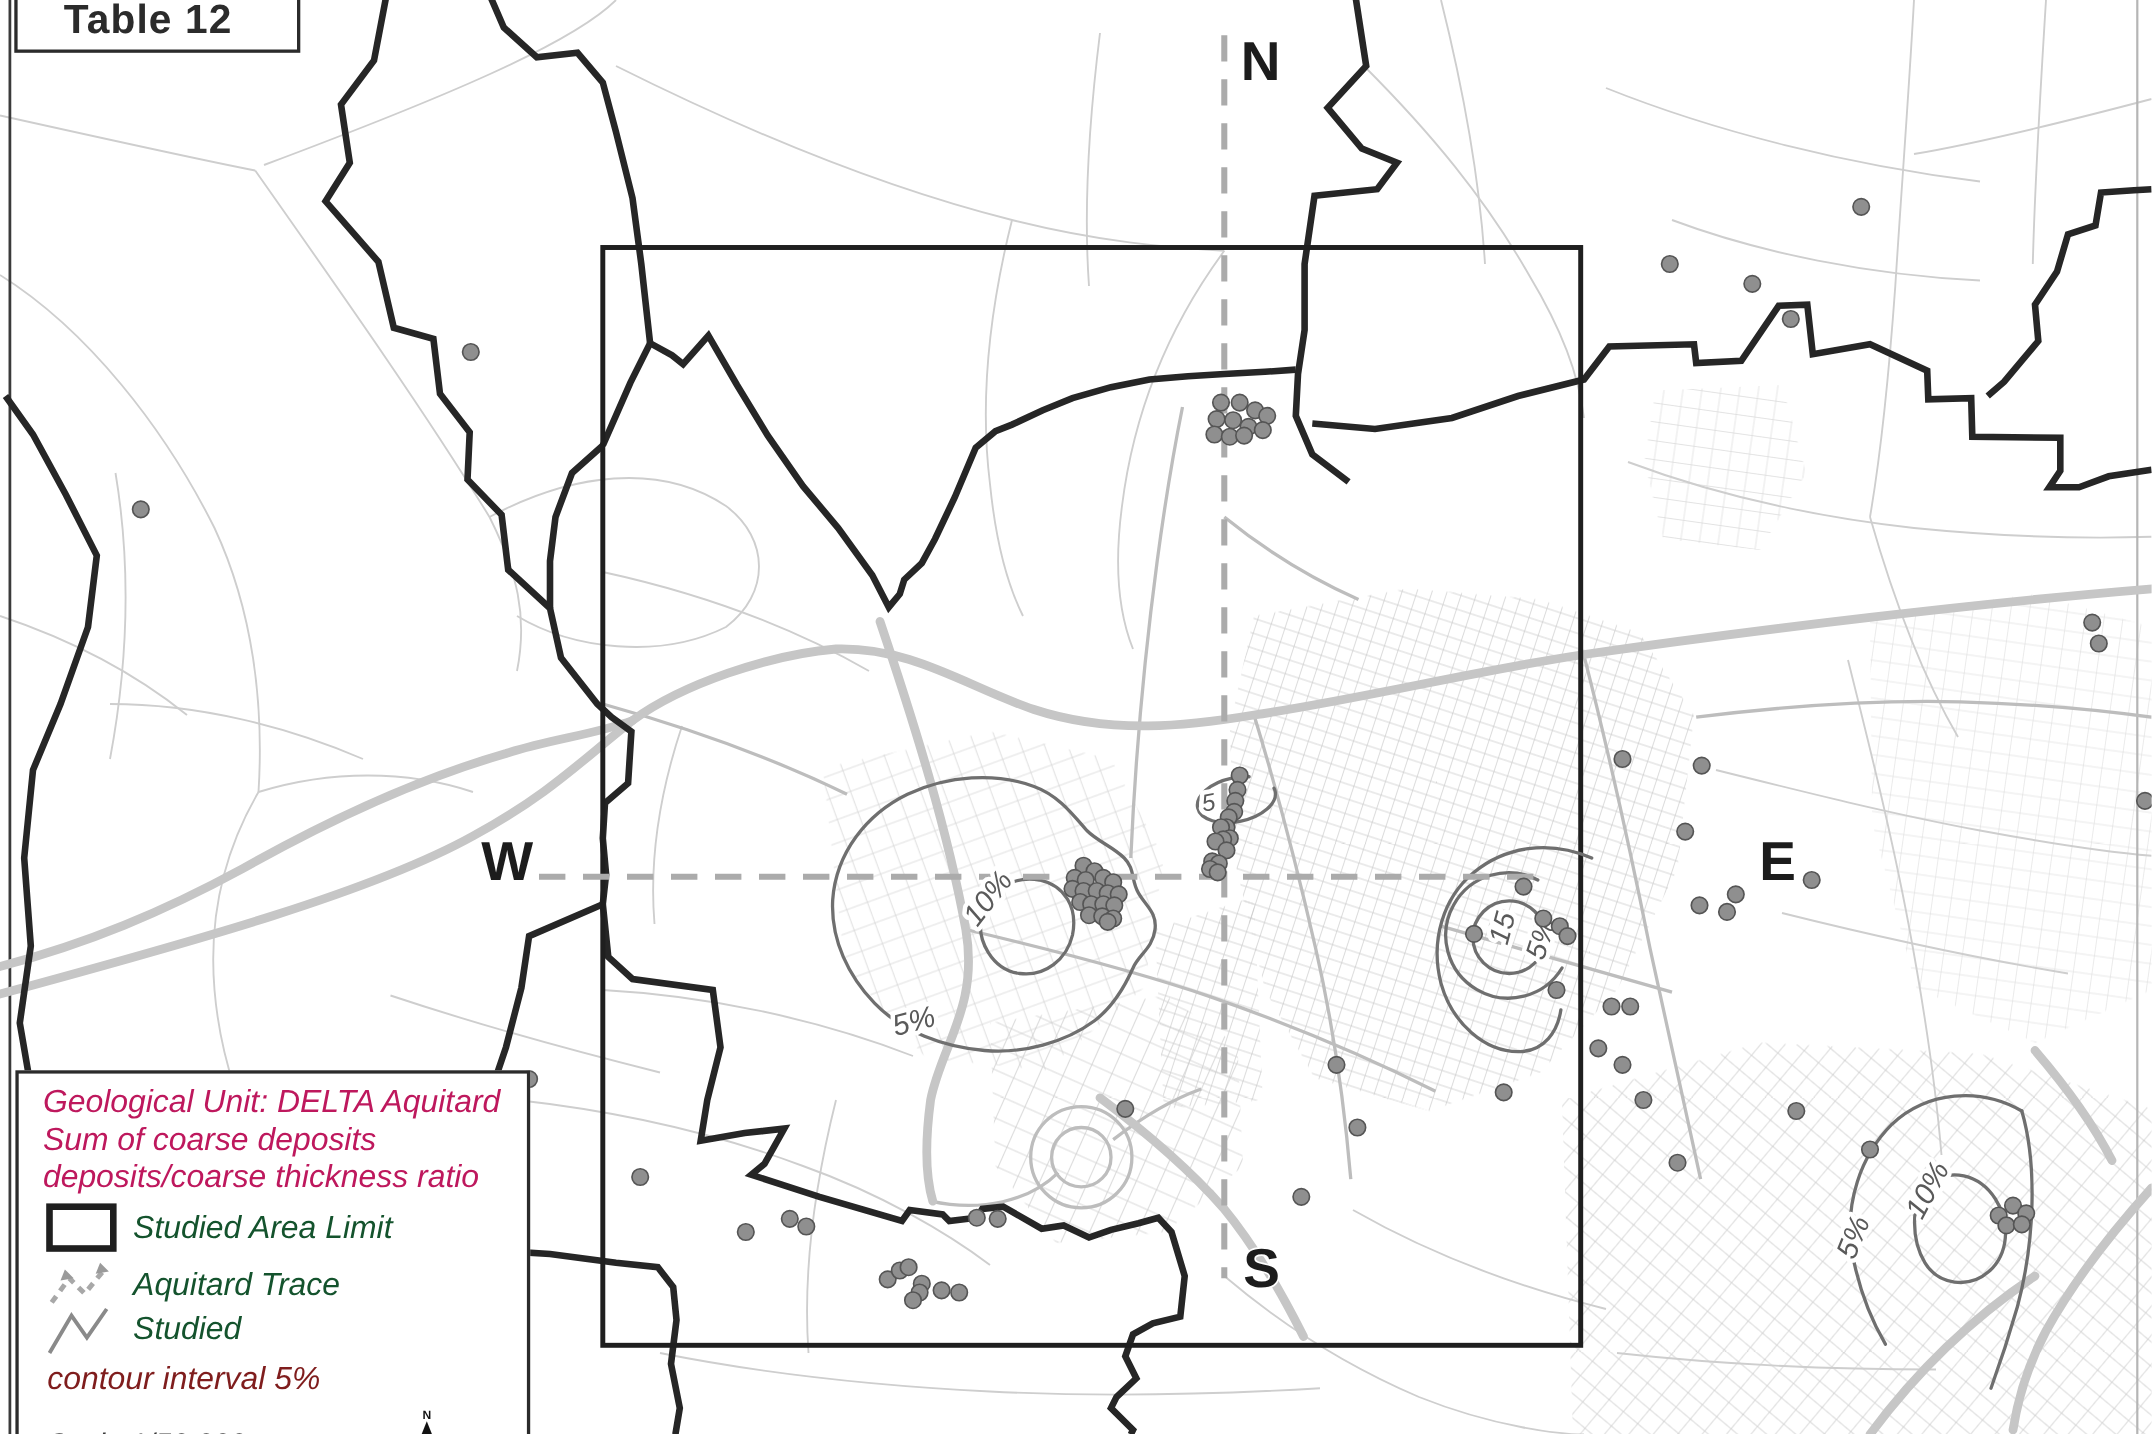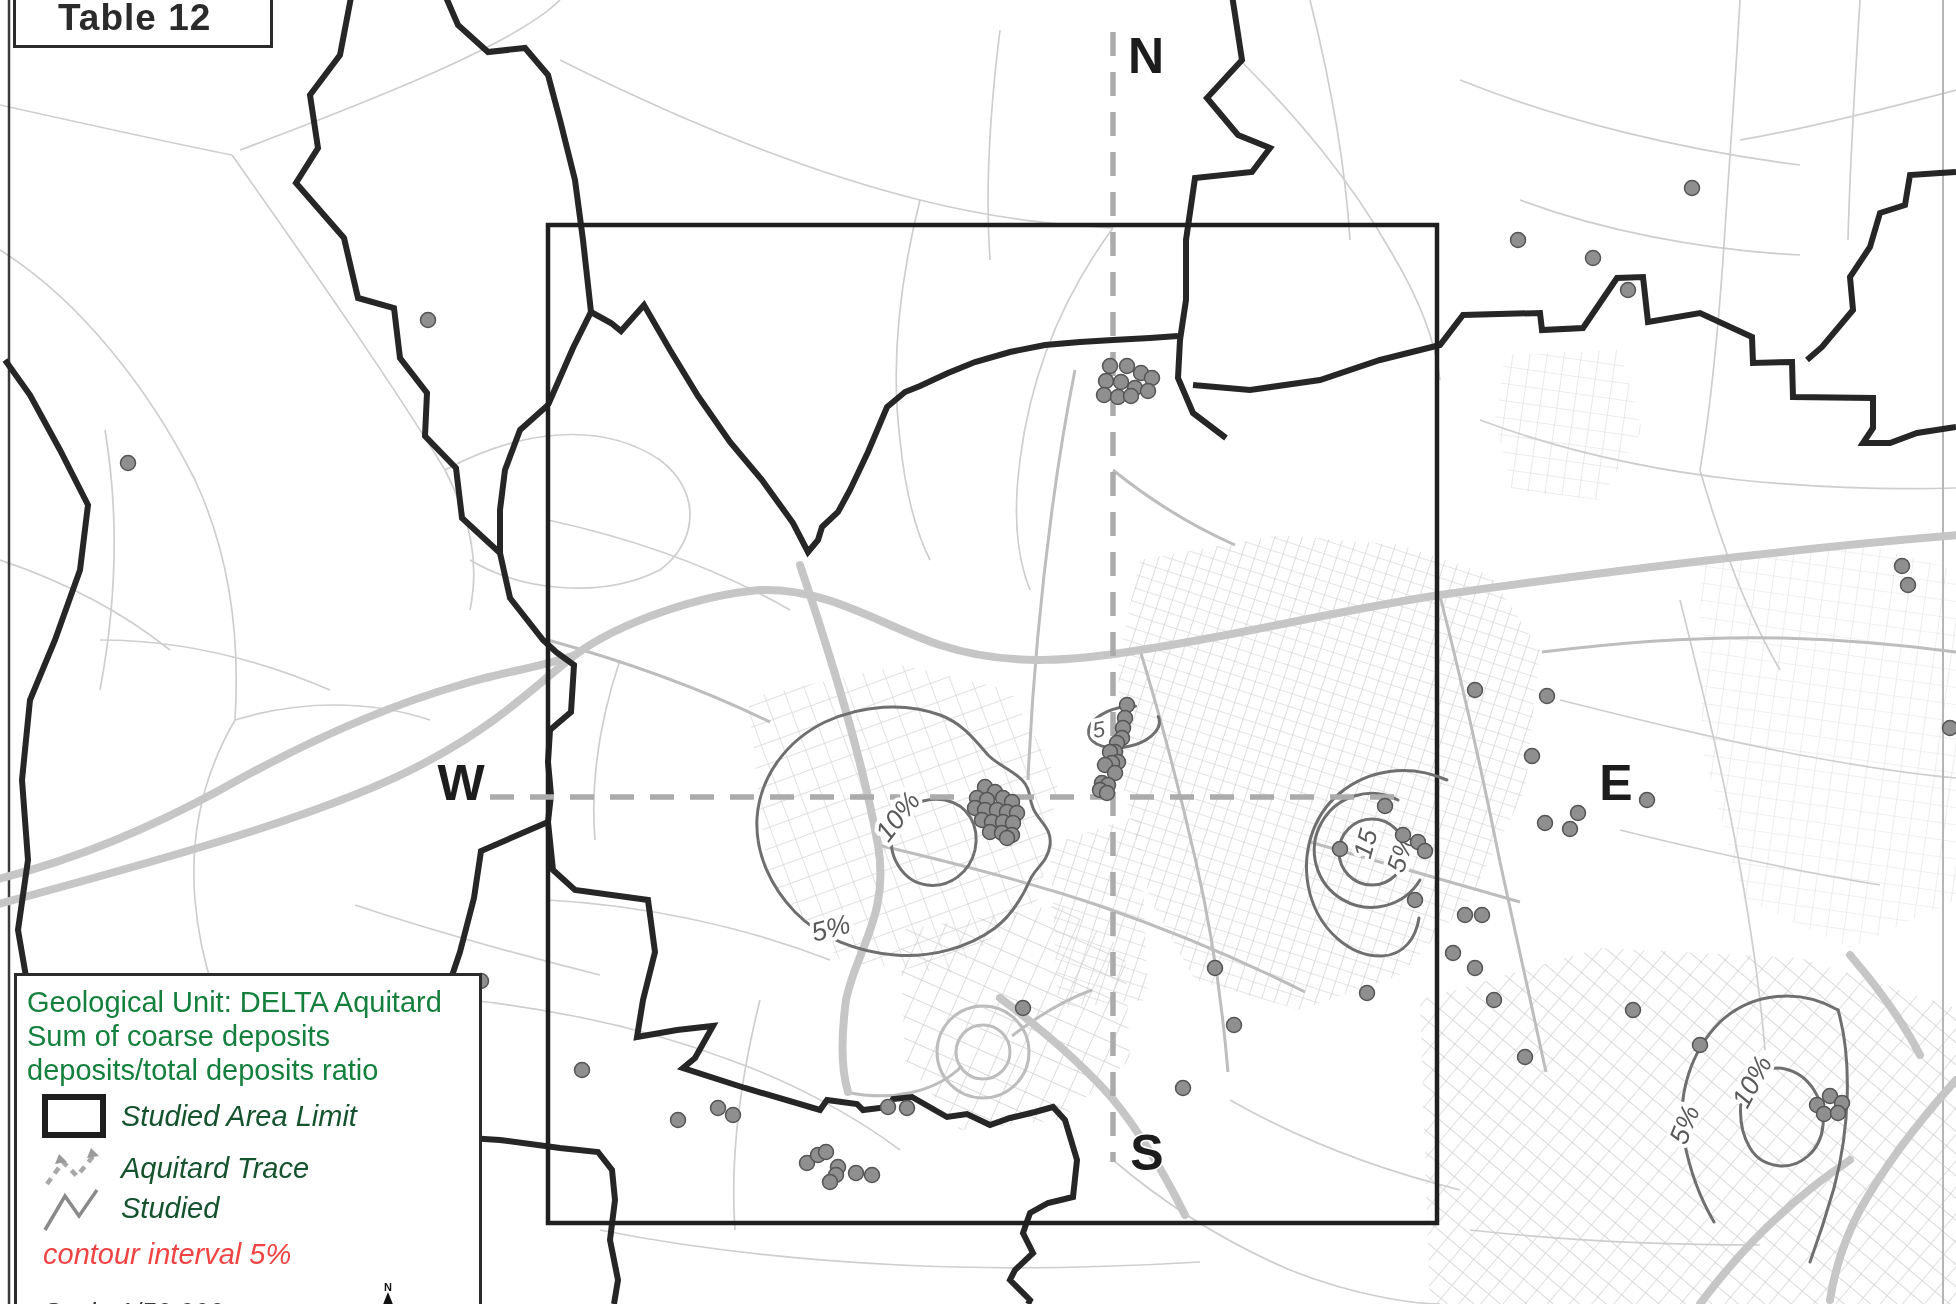--- a/index.html
+++ b/index.html
@@ -11,25 +11,25 @@
   .title-box{
     position:absolute;left:13px;top:-14px;width:260px;height:62px;
     background:#ffffff;border:3px solid #2b2b2b;box-sizing:border-box;
     display:flex;align-items:flex-end;padding:0 0 6px 42px;
   }
   .title-box span{font-size:37px;font-weight:700;color:#2b2b2b;letter-spacing:1px;}
   .legend{
     position:absolute;left:14px;top:973px;width:468px;height:340px;
     background:#ffffff;border:3px solid #2b2b2b;box-sizing:border-box;
   }
-  .legend .tline{position:absolute;left:10px;font-size:29px;color:#15803d;white-space:nowrap;}
+  .legend .tline{position:absolute;left:22px;font-style:italic;font-size:29px;color:#be185d;white-space:nowrap;}
   .legend .row{position:absolute;left:0;width:100%;height:48px;}
   .legend .row .sym{position:absolute;left:22px;top:0;}
   .legend .row .lbl{position:absolute;left:104px;top:8px;font-style:italic;font-size:29px;color:#14532d;white-space:nowrap;}
-  .legend .note{position:absolute;left:26px;top:262px;font-style:italic;font-size:29px;color:#ef4444;}
+  .legend .note{position:absolute;left:26px;top:262px;font-style:italic;font-size:29px;color:#7f1d1d;}
   .legend .scale{position:absolute;left:26px;top:322px;font-style:italic;font-size:27px;color:#3a3a3a;}
   .north-arrow{position:absolute;left:356px;top:306px;width:30px;text-align:center;}
   .north-arrow .nlbl{font-size:11px;font-weight:700;color:#111;line-height:10px;}
   .north-arrow .tri{margin:0 auto;width:0;height:0;border-left:8px solid transparent;border-right:8px solid transparent;border-bottom:20px solid #111;}
   text.compass{font-size:50px;font-weight:700;fill:#1c1c1c;paint-order:stroke;stroke:#ffffff;stroke-width:3px;}
 </style>
 </head>
 <body>
 
 <div class="stage">
@@ -284,21 +284,21 @@
     <text class="compass" x="1616" y="800" text-anchor="middle">E</text>
   </svg>
 
   <div class="title-box">
     <span>Table 12</span>
   </div>
 
   <div class="legend">
     <div class="tline" style="top:10px">Geological Unit: DELTA Aquitard</div>
     <div class="tline" style="top:44px">Sum of coarse deposits</div>
-    <div class="tline" style="top:78px">deposits/total deposits ratio</div>
+    <div class="tline" style="top:78px">deposits/coarse thickness ratio</div>
 
     <div class="row" style="top:116px">
       <svg class="sym" width="90" height="48">
         <rect x="6" y="5" width="58" height="38" fill="none" stroke="#1f1f1f" stroke-width="6"></rect>
       </svg>
       <span class="lbl">Studied Area Limit</span>
     </div>
 
     <div class="row" style="top:168px">
       <svg class="sym" width="90" height="48">

